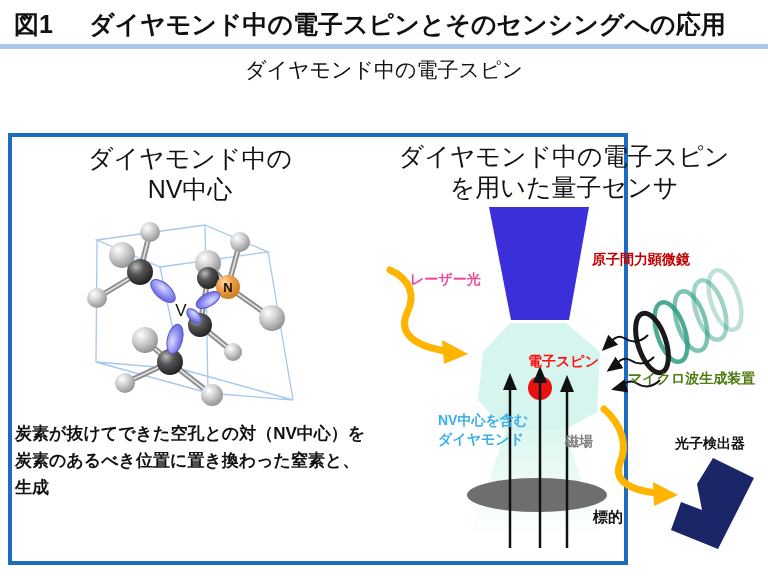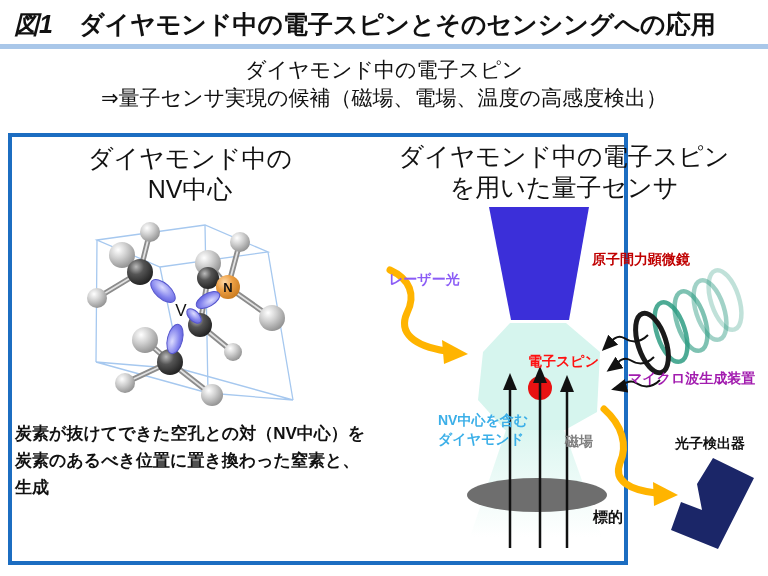--- a/index.html
+++ b/index.html
@@ -1,51 +1,50 @@
 <!DOCTYPE html>
 <html><head>
 <meta charset="utf-8">
 <style>
   html,body{margin:0;padding:0;background:#fff;}
   .page{position:relative;width:768px;height:576px;background:#fff;overflow:hidden;
         font-family:"Liberation Sans","DejaVu Sans",sans-serif;color:#111;}
   .title-row{position:absolute;left:14px;top:8px;font-size:25px;font-weight:700;white-space:nowrap;}
-  .title-prefix{margin-right:26px;font-style:italic;}
+  .title-prefix{margin-right:36px;}
   .title-rule{position:absolute;left:0;top:44px;width:768px;height:5px;background:#A9C7E9;}
   .subtitle{position:absolute;left:0;top:56px;width:768px;text-align:center;font-size:21px;line-height:1.35;}
   .main-box{position:absolute;left:8px;top:133px;width:620px;height:432px;border:4px solid #1C6DC1;
             box-sizing:border-box;background:#fff;}
   .lp-heading{position:absolute;left:0;top:6px;width:356px;text-align:center;font-size:25px;line-height:1.25;}
   .rp-heading{position:absolute;left:360px;top:4px;width:384px;text-align:center;font-size:25px;line-height:1.25;}
   .crystal-svg{position:absolute;left:63px;top:78px;}
   .lp-caption{position:absolute;left:3px;top:283px;width:366px;font-size:17px;font-weight:700;line-height:1.6;}
   .sensor-svg{position:absolute;left:0;top:0;}
   .lbl{position:absolute;font-weight:700;white-space:nowrap;font-size:14px;}
   .lbl-afm{left:573px;top:114px;color:#C00000;margin-left:7px;}
-  .lbl-laser{left:377px;top:134px;color:#8b5cf6;}
+  .lbl-laser{left:398px;top:134px;color:#ec4899;}
   .lbl-espin{left:516px;top:216px;color:#FF1111;text-align:right;}
-  .lbl-mw{left:616px;top:233px;color:#a21caf;}
+  .lbl-mw{left:616px;top:233px;color:#4d7c0f;}
   .lbl-nv{left:386px;top:274px;color:#3BAFE8;line-height:1.35;margin-left:40px;}
   .lbl-bfield{left:553px;top:296px;color:#7F7F7F;}
   .lbl-target{left:581px;top:371px;color:#111;font-size:15px;}
   .lbl-det{left:663px;top:298px;color:#111;font-size:14px;}
 </style>
 </head>
 <body>
 
 <div class="page">
 
   <div class="title-row">
     <span class="title-prefix">図1</span><span>ダイヤモンド中の電子スピンとそのセンシングへの応用</span>
   </div>
   <div class="title-rule"></div>
 
   <div class="subtitle">
     <div>ダイヤモンド中の電子スピン</div>
-    <div>⇒量子センサ実現の候補（磁場、電場、温度の高感度検出）</div>
   </div>
 
   <div class="main-box">
 
     <div class="lp-heading">
       <div>ダイヤモンド中の</div>
       <div>NV中心</div>
     </div>
 
     <div class="rp-heading">

